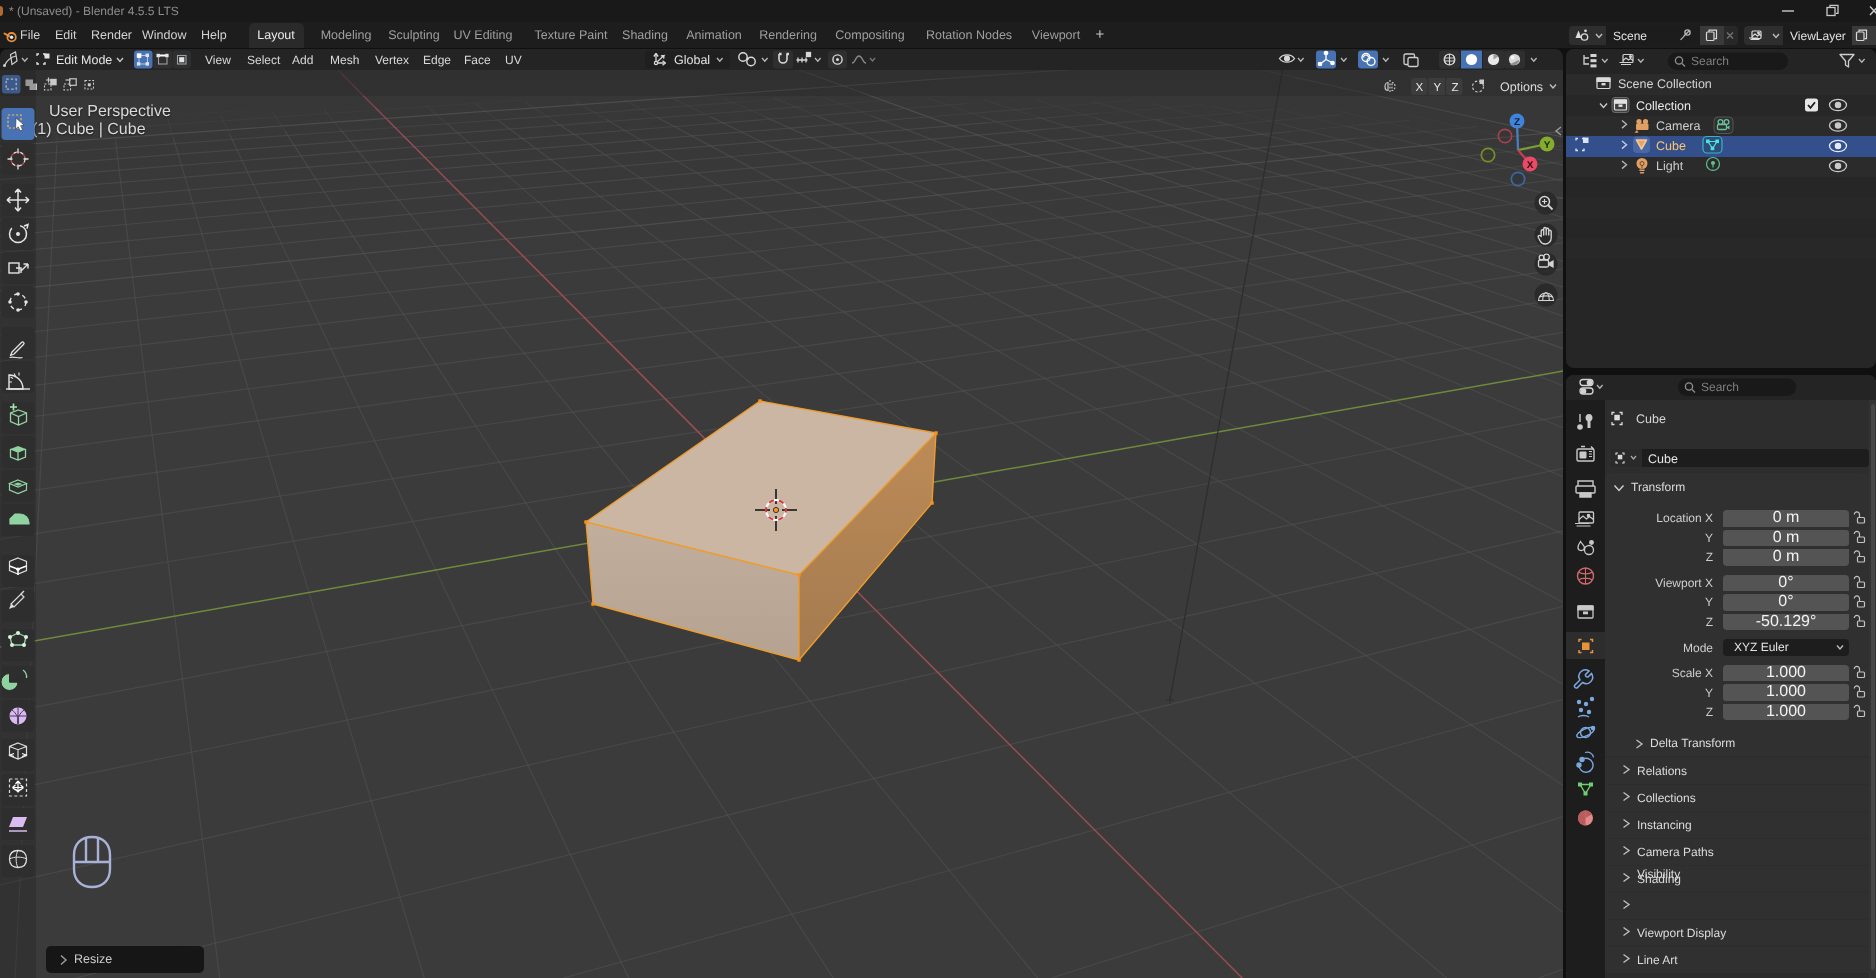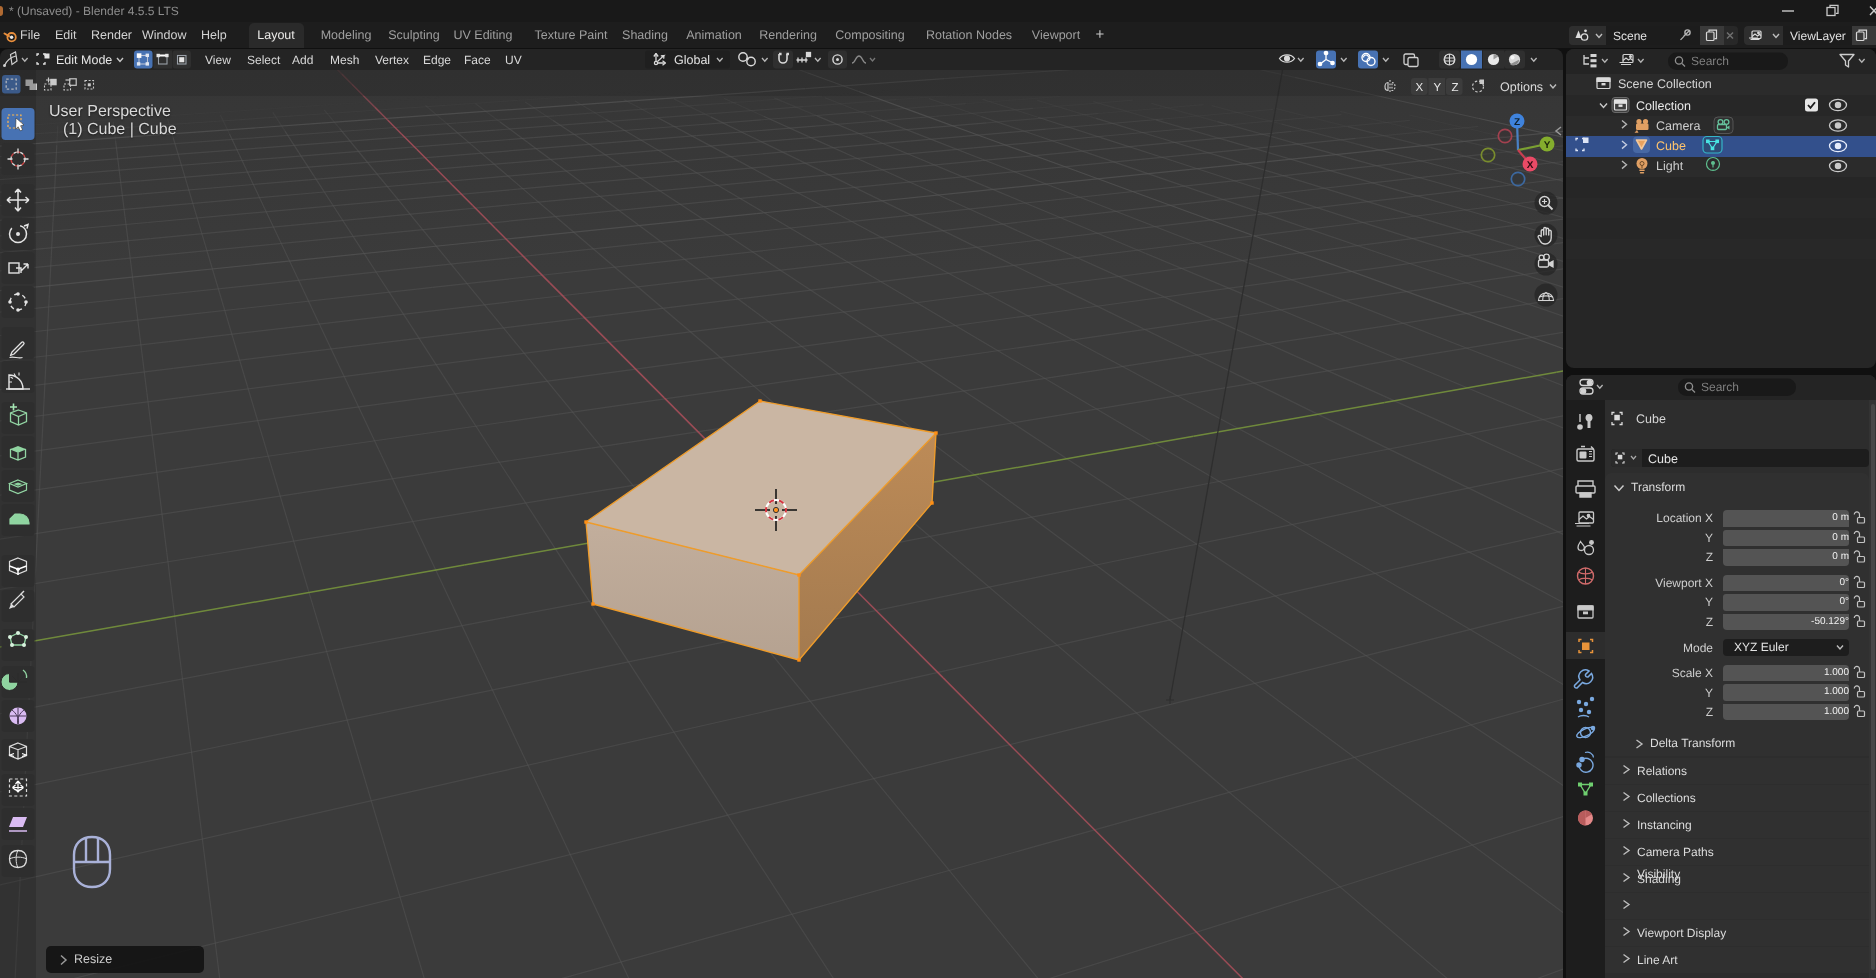--- a/index.html
+++ b/index.html
@@ -4,21 +4,21 @@
 html,body{width:1876px;height:978px;overflow:hidden;background:#101010}
 body{font-family:"Liberation Sans",sans-serif;position:relative}
 *{-webkit-font-smoothing:antialiased;text-rendering:geometricPrecision}
 .abs{position:absolute}
 .tt{color:#8d8d8d;font-size:12px}
 svg{display:block}
 .menu{color:#d2d2d2;font-size:12.5px}
 .tab{color:#9f9f9f;font-size:12.5px;position:absolute;top:0;height:25px;line-height:25px;transform:translateX(-50%)}
 .hdr{position:absolute;background:#242424}
 .vlab{color:#d9d9d9;font-size:16px;text-shadow:0 1px 2px rgba(0,0,0,.55)}
-.field{position:absolute;background:#545454;border-radius:3px;color:#f1f1f1;font-size:10px;text-align:right}
+.field{position:absolute;background:#545454;border-radius:3px;color:#f1f1f1;font-size:16px;text-align:center}
 .plabel{position:absolute;color:#cecece;font-size:12px;text-align:right;transform:translateY(-50%)}
 .phead{position:absolute;color:#dcdcdc;font-size:12px}
 </style></head>
 <body>
 
 <div class="abs" style="left:0;top:0;width:1876px;height:22px;background:#191919"></div>
 <div class="abs" style="left:0;top:6px;width:3px;height:10px;background:#b06a32;border-radius:0 3px 3px 0"></div>
 <div class="abs tt" style="left:9px;top:4px">* (Unsaved) - Blender 4.5.5 LTS</div>
 <svg class="abs" width="120" height="16" style="left:1756px;top:3px">
  <line x1="26" y1="8" x2="38" y2="8" stroke="#c9c9c9" stroke-width="1.4"></line>
@@ -788,21 +788,21 @@
  <text x="71.5" y="15" fill="#e8e8e8" font-size="11.5" font-family="Liberation Sans">Z</text>
  <g fill="none" stroke="#c9c9c9" stroke-width="1.2">
   <circle cx="98" cy="10.5" r="5.5" stroke-dasharray="2.4 2"></circle>
   <rect x="99.5" y="3.5" width="4.5" height="4.5" fill="#c9c9c9" stroke="none"></rect>
  </g>
  <text x="120" y="15" fill="#dadada" font-size="12.5" font-family="Liberation Sans">Options</text>
  <path d="M170 8.5 l3 3.4 3-3.4" fill="none" stroke="#bdbdbd" stroke-width="1.4"></path>
 </svg>
 
 <div class="abs vlab" style="left:49px;top:103px">User Perspective</div>
-<div class="abs vlab" style="left:63px;top:121px">(1) Cube | Cube</div>
+<div class="abs vlab" style="left:32px;top:121px">(1) Cube | Cube</div>
 
 <svg class="abs" width="10" height="12" style="left:1553px;top:125px">
     <path d="M8 2 L3 6 L8 10" fill="none" stroke="#9a9a9a" stroke-width="1.5"></path>
   </svg>
 
 <svg class="abs" width="80" height="80" style="left:1478px;top:110px" viewBox="0 0 80 80">
  <g stroke-width="2.2" fill="none">
   <line x1="40" y1="40" x2="39" y2="11" stroke="#4981c4"></line>
   <line x1="40" y1="40" x2="69" y2="34" stroke="#7ba032"></line>
   <line x1="40" y1="40" x2="52" y2="54" stroke="#c83e52"></line>

